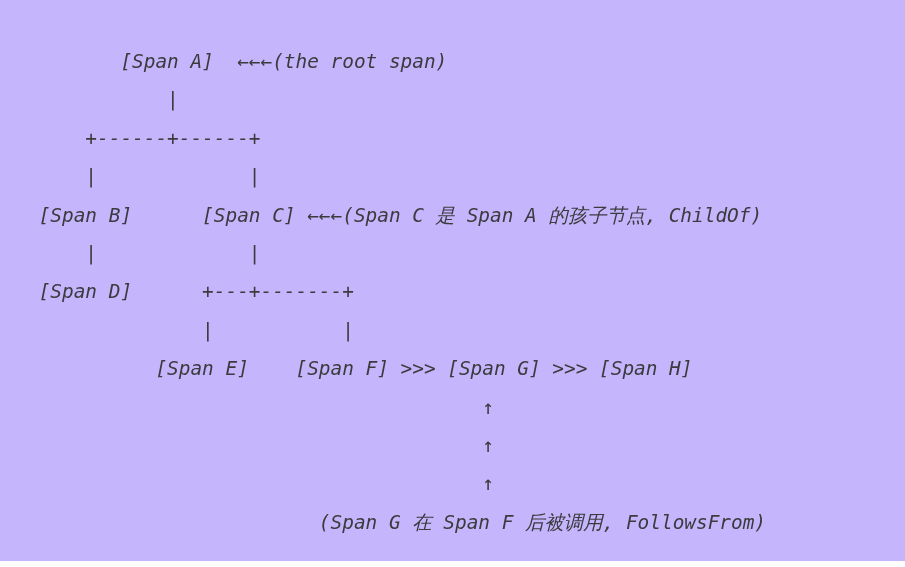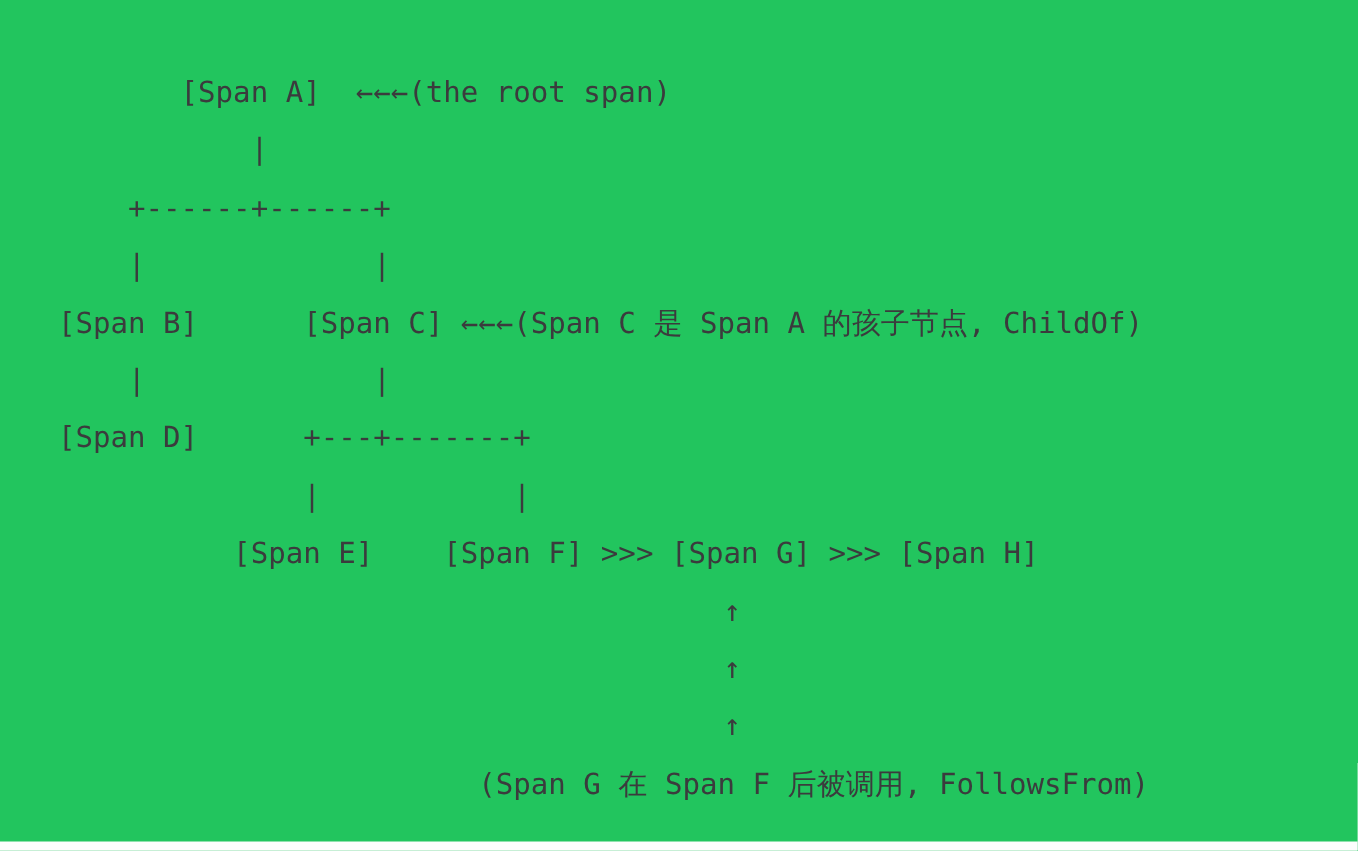--- a/index.html
+++ b/index.html
@@ -10,21 +10,22 @@
     height: 567px;
     background: #fdfdfd;
     overflow: hidden;
   }
   .code-block {
     position: absolute;
     top: 0;
     left: 0;
     width: 905px;
     height: 561px;
-    background: #22c55e;
+    background: #c4b5fd;
+    font-style: italic;
   }
   pre.ascii {
     margin: 0;
     padding: 43px 0 0 27px;
     font-family: "DejaVu Sans Mono", "Liberation Mono", monospace;
     font-size: 19.4px;
     line-height: 38.4px;
     color: #3b3b3d;
     white-space: pre;
     letter-spacing: 0;

